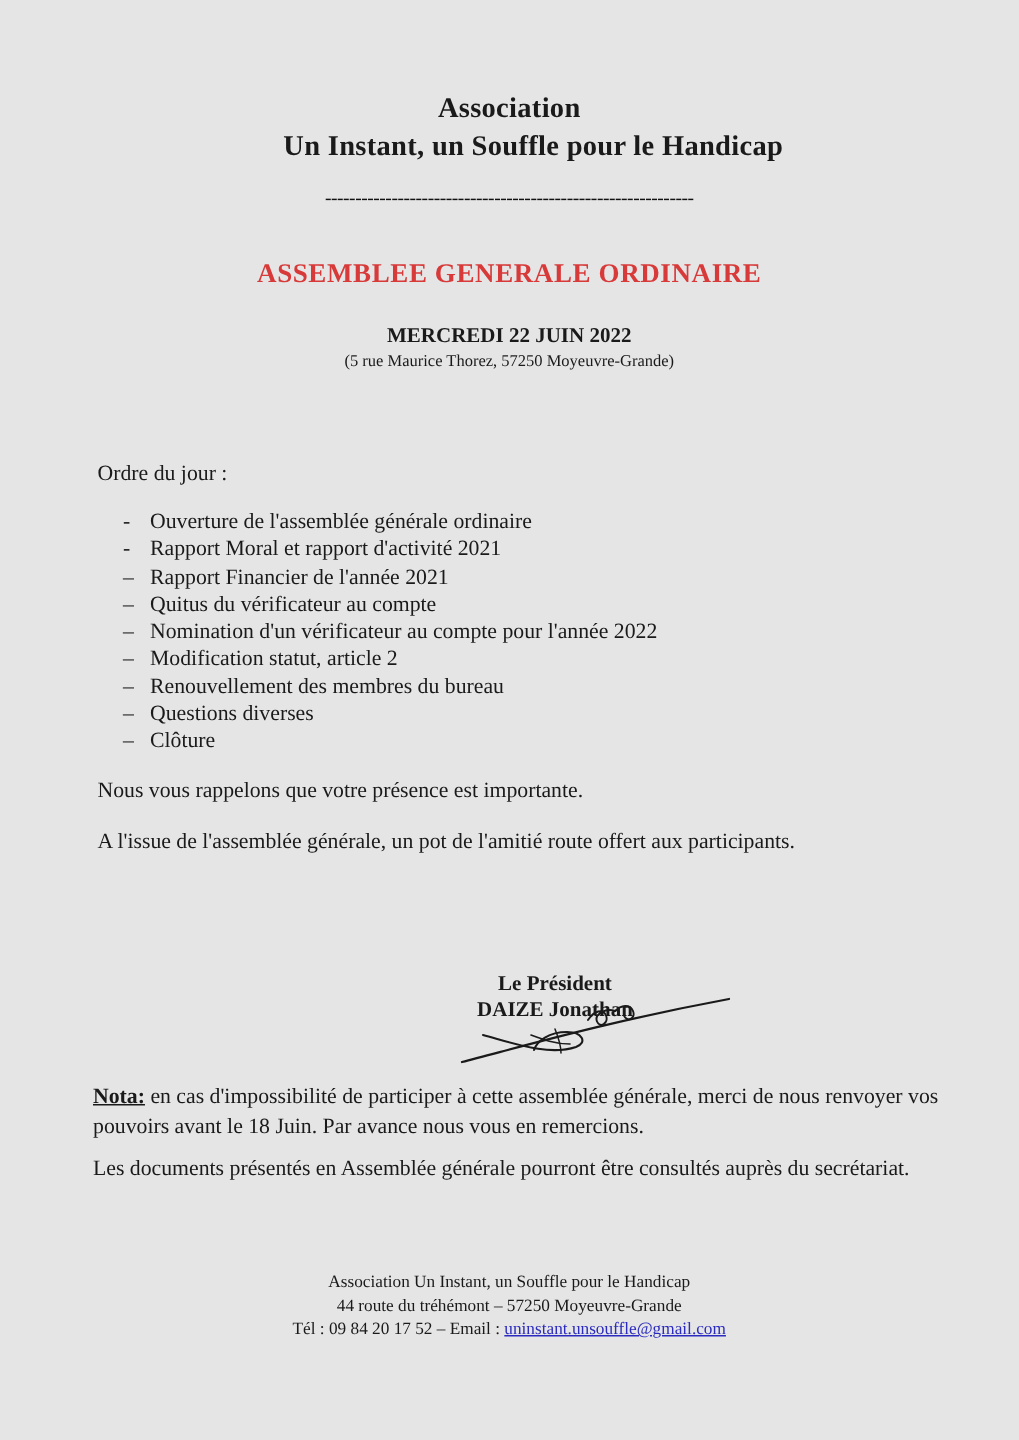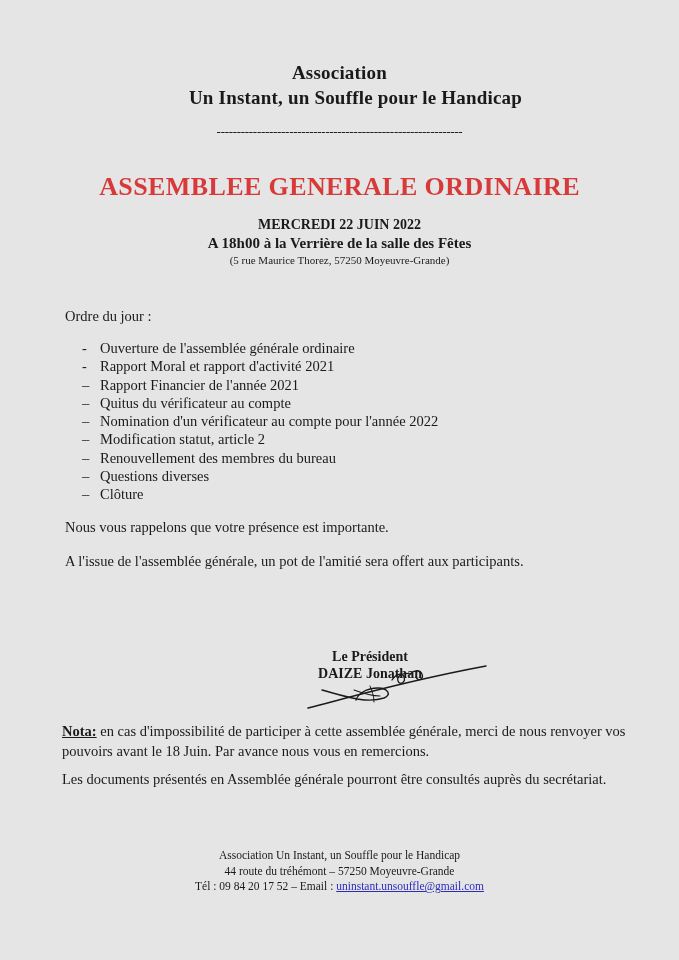--- a/index.html
+++ b/index.html
@@ -59,21 +59,21 @@
     overflow: hidden;
   }
 
   
   .red-title {
     position: absolute;
     left: 0;
     top: 172px;
     width: 679px;
     text-align: center;
-    font-size: 26px;
+    font-size: 18px;
     font-weight: bold;
     color: #d83a3a;
     letter-spacing: 0.4px;
   }
 
   
   .datebox {
     position: absolute;
     left: 0;
     top: 216px;
@@ -213,21 +213,20 @@
     <div class="line1">Association</div>
     <div class="line2">Un Instant, un Souffle pour le Handicap</div>
   </div>
 
   <div class="divider">-------------------------------------------------------------</div>
 
   <div class="red-title">ASSEMBLEE GENERALE ORDINAIRE</div>
 
   <div class="datebox">
     <div class="d1">MERCREDI 22 JUIN 2022</div>
-    <div class="d2">A 18h00 à la Verrière de la salle des Fêtes</div>
     <div class="d3">(5 rue Maurice Thorez, 57250 Moyeuvre-Grande)</div>
   </div>
 
   <div class="agenda-label">Ordre du jour :</div>
 
   <ul class="agenda-list">
     <li>
       <span class="marker">-</span>
       <span class="txt">Ouverture de l'assemblée générale ordinaire</span>
     </li>
@@ -259,21 +258,21 @@
       <span class="marker">–</span>
       <span class="txt">Questions diverses</span>
     </li>
     <li>
       <span class="marker">–</span>
       <span class="txt">Clôture</span>
     </li>
   </ul>
 
   <div class="para p1">Nous vous rappelons que votre présence est importante.</div>
-  <div class="para p2">A l'issue de l'assemblée générale, un pot de l'amitié sera offert aux participants.</div>
+  <div class="para p2">A l'issue de l'assemblée générale, un pot de l'amitié route offert aux participants.</div>
 
   <div class="sign-block">
     <div class="role">Le Président</div>
     <div class="name">DAIZE Jonathan</div>
   </div>
 
   <svg class="signature-svg" viewBox="0 0 200 56">
     <path d="M8 48 C 40 40, 100 22, 186 6" stroke="#1a1a1a" stroke-width="1.5" fill="none" stroke-linecap="round"></path>
     <path d="M22 30 C 44 36, 66 44, 84 38 C 92 35, 88 28, 78 28 C 66 28, 58 34, 56 40" stroke="#1a1a1a" stroke-width="1.4" fill="none" stroke-linecap="round"></path>
     <path d="M54 30 C 62 33, 70 36, 80 36" stroke="#1a1a1a" stroke-width="1.1" fill="none" stroke-linecap="round"></path>

